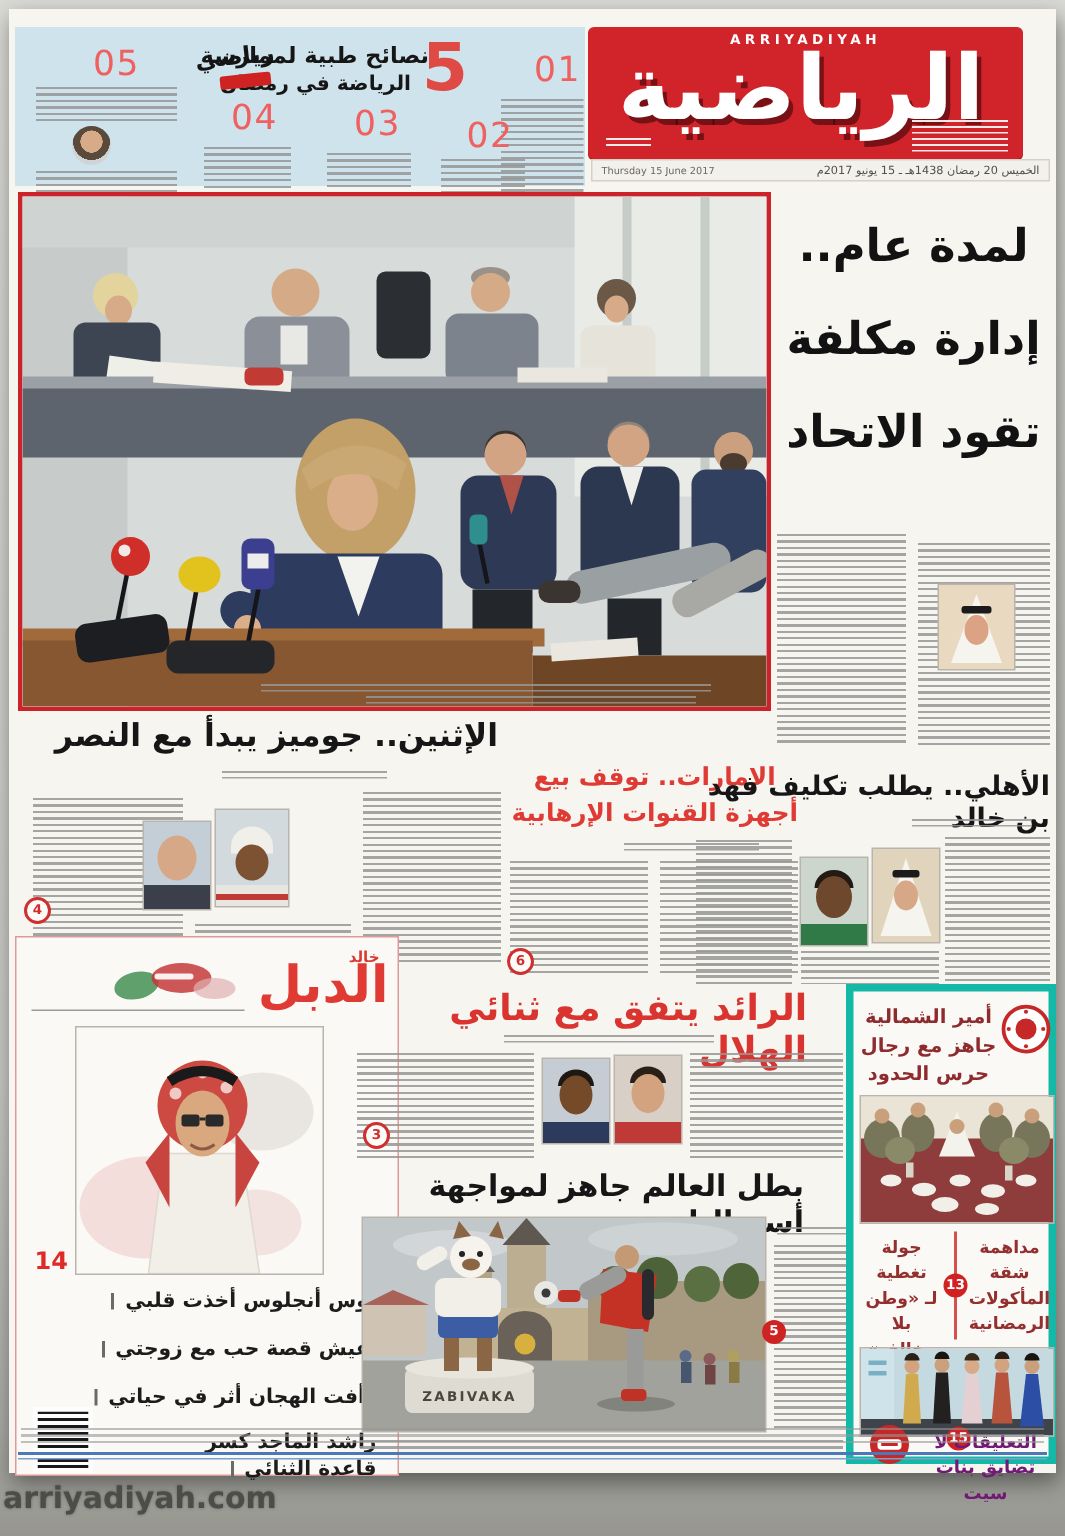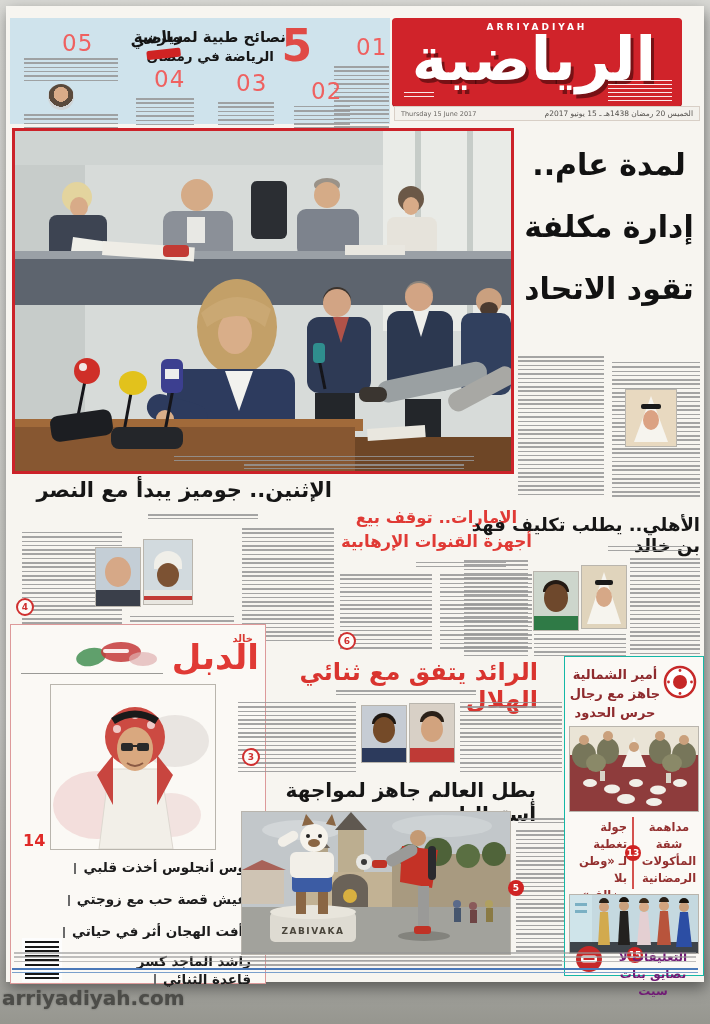--- a/index.html
+++ b/index.html
@@ -346,21 +346,21 @@
         <circle cx="247" cy="92" r="4" fill="#b0a060"></circle>
           <rect x="244" y="96" width="7" height="14" fill="#8a7a44"></rect>
       </svg>
     </div>
     <div class="g" style="left:282px;top:40px;width:46px;height:5px"></div>
     <div class="g" style="left:280px;top:52px;width:48px;height:124px"></div>
     <div class="fbadge" style="left:272px;top:102px">5</div>
     <div class="g" style="left:4px;top:182px;width:322px;height:9px"></div>
   </div>
 
-  <div class="abs" style="left:558px;top:650px;width:140px;height:320px;border:1px solid #14b8a6;background:#fbf9f5;box-sizing:border-box">
+  <div class="abs" style="left:558px;top:650px;width:140px;height:320px;border:5px solid #14b8a6;background:#fbf9f5;box-sizing:border-box">
     <svg class="abs" style="left:98px;top:8px" width="34" height="34" viewBox="0 0 34 34">
       <circle cx="17" cy="17" r="15" fill="#fff" stroke="#c62828" stroke-width="2.5"></circle>
       <circle cx="17" cy="17" r="7" fill="#c62828"></circle>
       <circle cx="17" cy="5.5" r="1.4" fill="#c62828"></circle>
         <circle cx="28.5" cy="17" r="1.4" fill="#c62828"></circle>
       <circle cx="17" cy="28.5" r="1.4" fill="#c62828"></circle>
         <circle cx="5.5" cy="17" r="1.4" fill="#c62828"></circle>
     </svg>
     <div class="abs rtl" style="left:4px;top:8px;width:92px;text-align:center;font-weight:bold;font-size:13px;line-height:19px;color:#8e2b2e">
       <div>أمير الشمالية</div>
@@ -401,21 +401,21 @@
       </svg>
     </div>
     <div class="abs rtl maroon" style="left:74px;top:162px;width:60px;text-align:center;font-size:11.5px;line-height:17px">
       <div>مداهمة</div>
         <div>شقة</div>
         <div>المأكولات</div>
         <div>الرمضانية</div>
     </div>
     <div class="abs" style="left:67px;top:160px;width:2px;height:72px;background:#d4524e"></div>
     <div class="fbadge" style="left:60px;top:188px">13</div>
-    <div class="abs rtl maroon" style="left:2px;top:162px;width:60px;text-align:right;font-size:11.5px;line-height:17px">
+    <div class="abs rtl maroon" style="left:2px;top:162px;width:60px;text-align:center;font-size:11.5px;line-height:17px">
       <div>جولة</div>
         <div>تغطية</div>
         <div>لـ «وطن بلا</div>
         <div>مخالف»</div>
     </div>
     <div class="ph" style="left:5px;top:238px;width:128px;height:58px">
       <svg width="128" height="58" viewBox="0 0 128 58" preserveAspectRatio="none">
         <rect width="128" height="58" fill="#c5d9e0"></rect>
         <rect width="22" height="58" fill="#cfe4ea"></rect>
         <rect x="5" y="8" width="12" height="3" fill="#7ab0c4"></rect>

